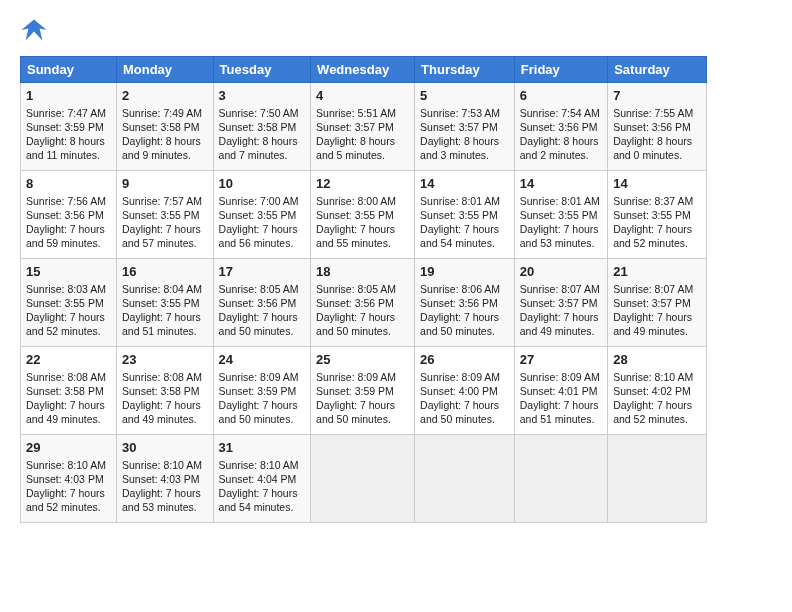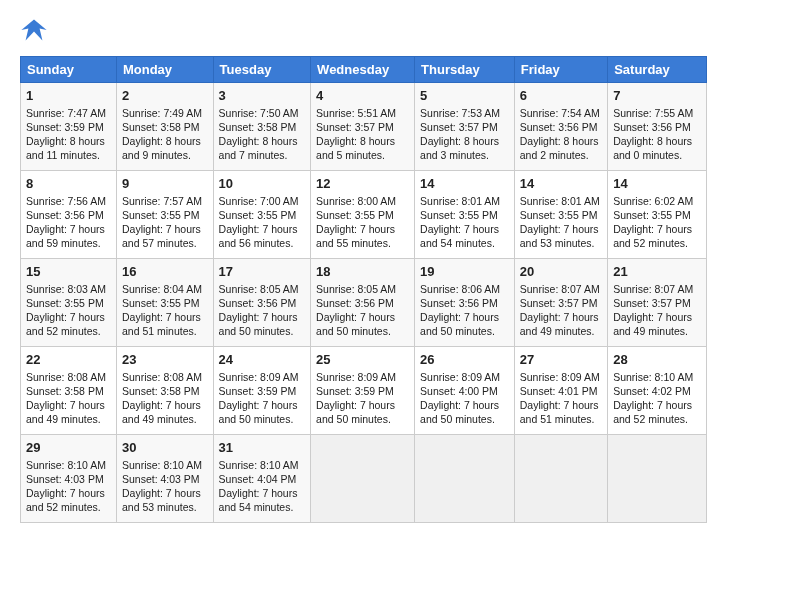--- a/index.html
+++ b/index.html
@@ -125,21 +125,21 @@
           <td><span class="day-num">6</span><span>Sunrise: 7:54 AM</span><br><span>Sunset: 3:56 PM</span><br><span>Daylight: 8 hours</span><br><span>and 2 minutes.</span><br></td>
           <td><span class="day-num">7</span><span>Sunrise: 7:55 AM</span><br><span>Sunset: 3:56 PM</span><br><span>Daylight: 8 hours</span><br><span>and 0 minutes.</span><br></td>
         </tr>
         <tr>
           <td><span class="day-num">8</span><span>Sunrise: 7:56 AM</span><br><span>Sunset: 3:56 PM</span><br><span>Daylight: 7 hours</span><br><span>and 59 minutes.</span><br></td>
           <td><span class="day-num">9</span><span>Sunrise: 7:57 AM</span><br><span>Sunset: 3:55 PM</span><br><span>Daylight: 7 hours</span><br><span>and 57 minutes.</span><br></td>
           <td><span class="day-num">10</span><span>Sunrise: 7:00 AM</span><br><span>Sunset: 3:55 PM</span><br><span>Daylight: 7 hours</span><br><span>and 56 minutes.</span><br></td>
           <td><span class="day-num">12</span><span>Sunrise: 8:00 AM</span><br><span>Sunset: 3:55 PM</span><br><span>Daylight: 7 hours</span><br><span>and 55 minutes.</span><br></td>
           <td><span class="day-num">14</span><span>Sunrise: 8:01 AM</span><br><span>Sunset: 3:55 PM</span><br><span>Daylight: 7 hours</span><br><span>and 54 minutes.</span><br></td>
           <td><span class="day-num">14</span><span>Sunrise: 8:01 AM</span><br><span>Sunset: 3:55 PM</span><br><span>Daylight: 7 hours</span><br><span>and 53 minutes.</span><br></td>
-          <td><span class="day-num">14</span><span>Sunrise: 6:02 AM</span><br><span>Sunset: 3:55 PM</span><br><span>Daylight: 7 hours</span><br><span>and 52 minutes.</span><br></td>
+          <td><span class="day-num">14</span><span>Sunrise: 8:37 AM</span><br><span>Sunset: 3:55 PM</span><br><span>Daylight: 7 hours</span><br><span>and 52 minutes.</span><br></td>
         </tr>
         <tr>
           <td><span class="day-num">15</span><span>Sunrise: 8:03 AM</span><br><span>Sunset: 3:55 PM</span><br><span>Daylight: 7 hours</span><br><span>and 52 minutes.</span><br></td>
           <td><span class="day-num">16</span><span>Sunrise: 8:04 AM</span><br><span>Sunset: 3:55 PM</span><br><span>Daylight: 7 hours</span><br><span>and 51 minutes.</span><br></td>
           <td><span class="day-num">17</span><span>Sunrise: 8:05 AM</span><br><span>Sunset: 3:56 PM</span><br><span>Daylight: 7 hours</span><br><span>and 50 minutes.</span><br></td>
           <td><span class="day-num">18</span><span>Sunrise: 8:05 AM</span><br><span>Sunset: 3:56 PM</span><br><span>Daylight: 7 hours</span><br><span>and 50 minutes.</span><br></td>
           <td><span class="day-num">19</span><span>Sunrise: 8:06 AM</span><br><span>Sunset: 3:56 PM</span><br><span>Daylight: 7 hours</span><br><span>and 50 minutes.</span><br></td>
           <td><span class="day-num">20</span><span>Sunrise: 8:07 AM</span><br><span>Sunset: 3:57 PM</span><br><span>Daylight: 7 hours</span><br><span>and 49 minutes.</span><br></td>
           <td><span class="day-num">21</span><span>Sunrise: 8:07 AM</span><br><span>Sunset: 3:57 PM</span><br><span>Daylight: 7 hours</span><br><span>and 49 minutes.</span><br></td>
         </tr>

